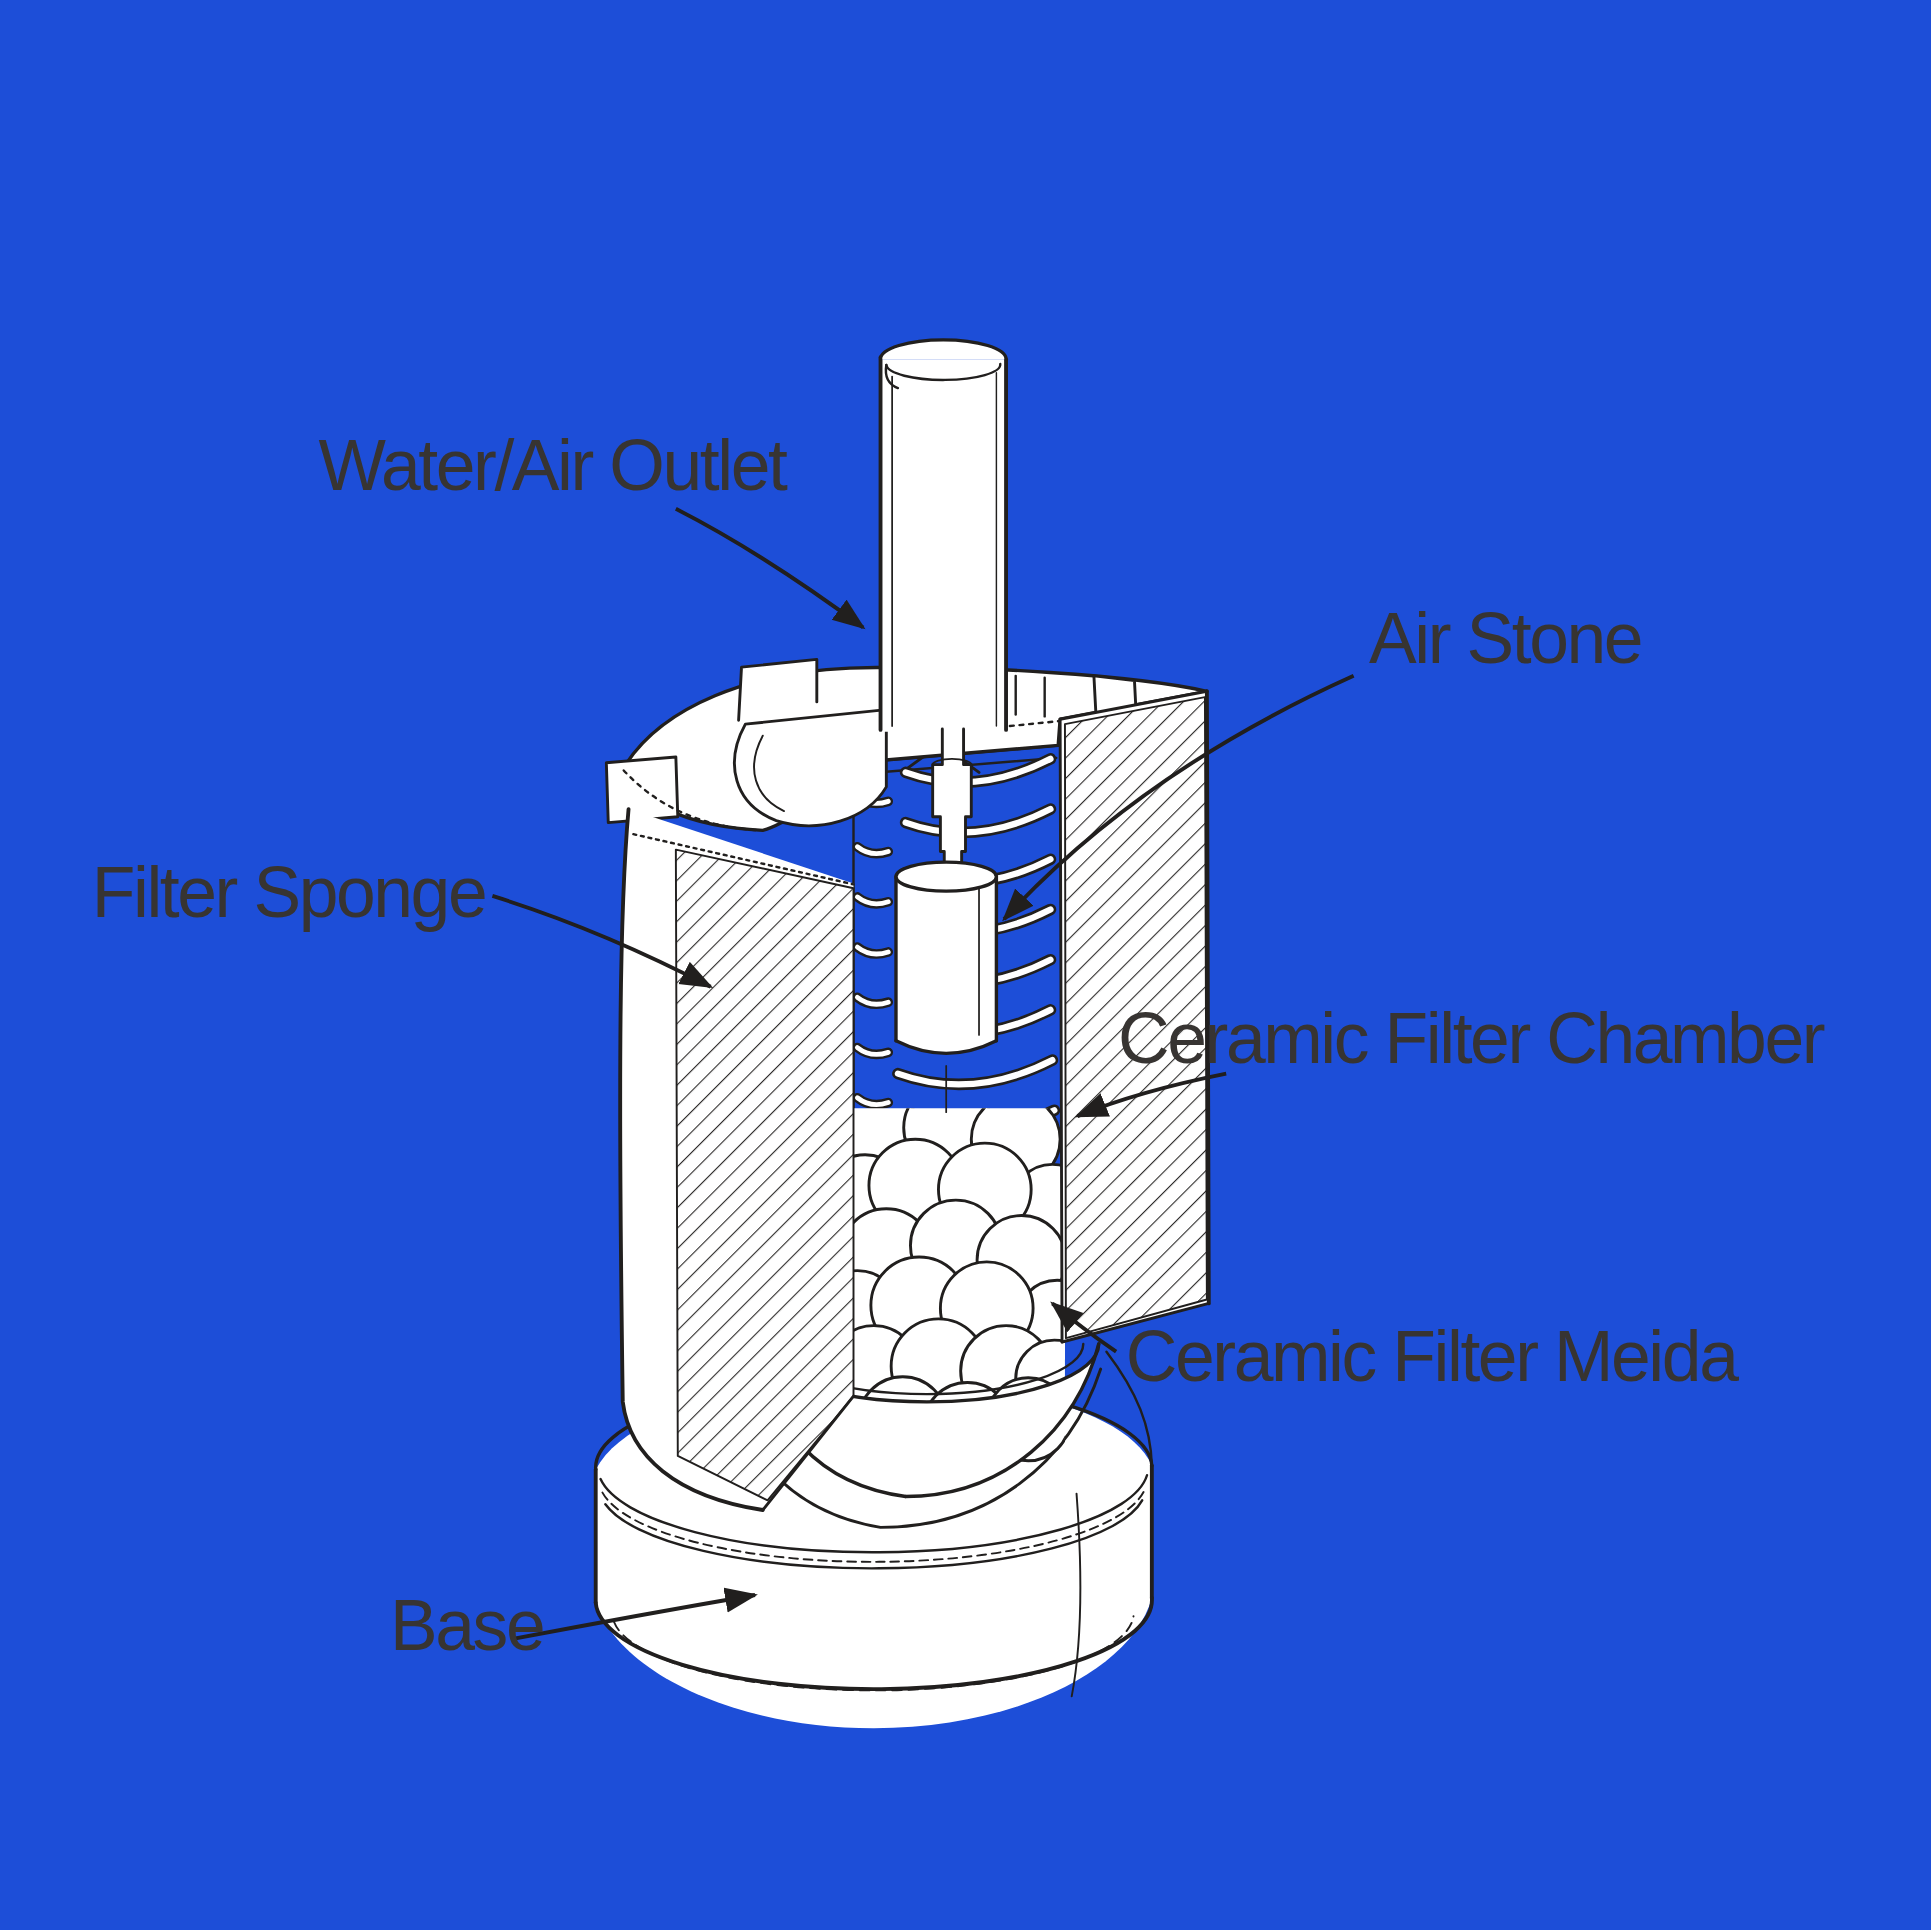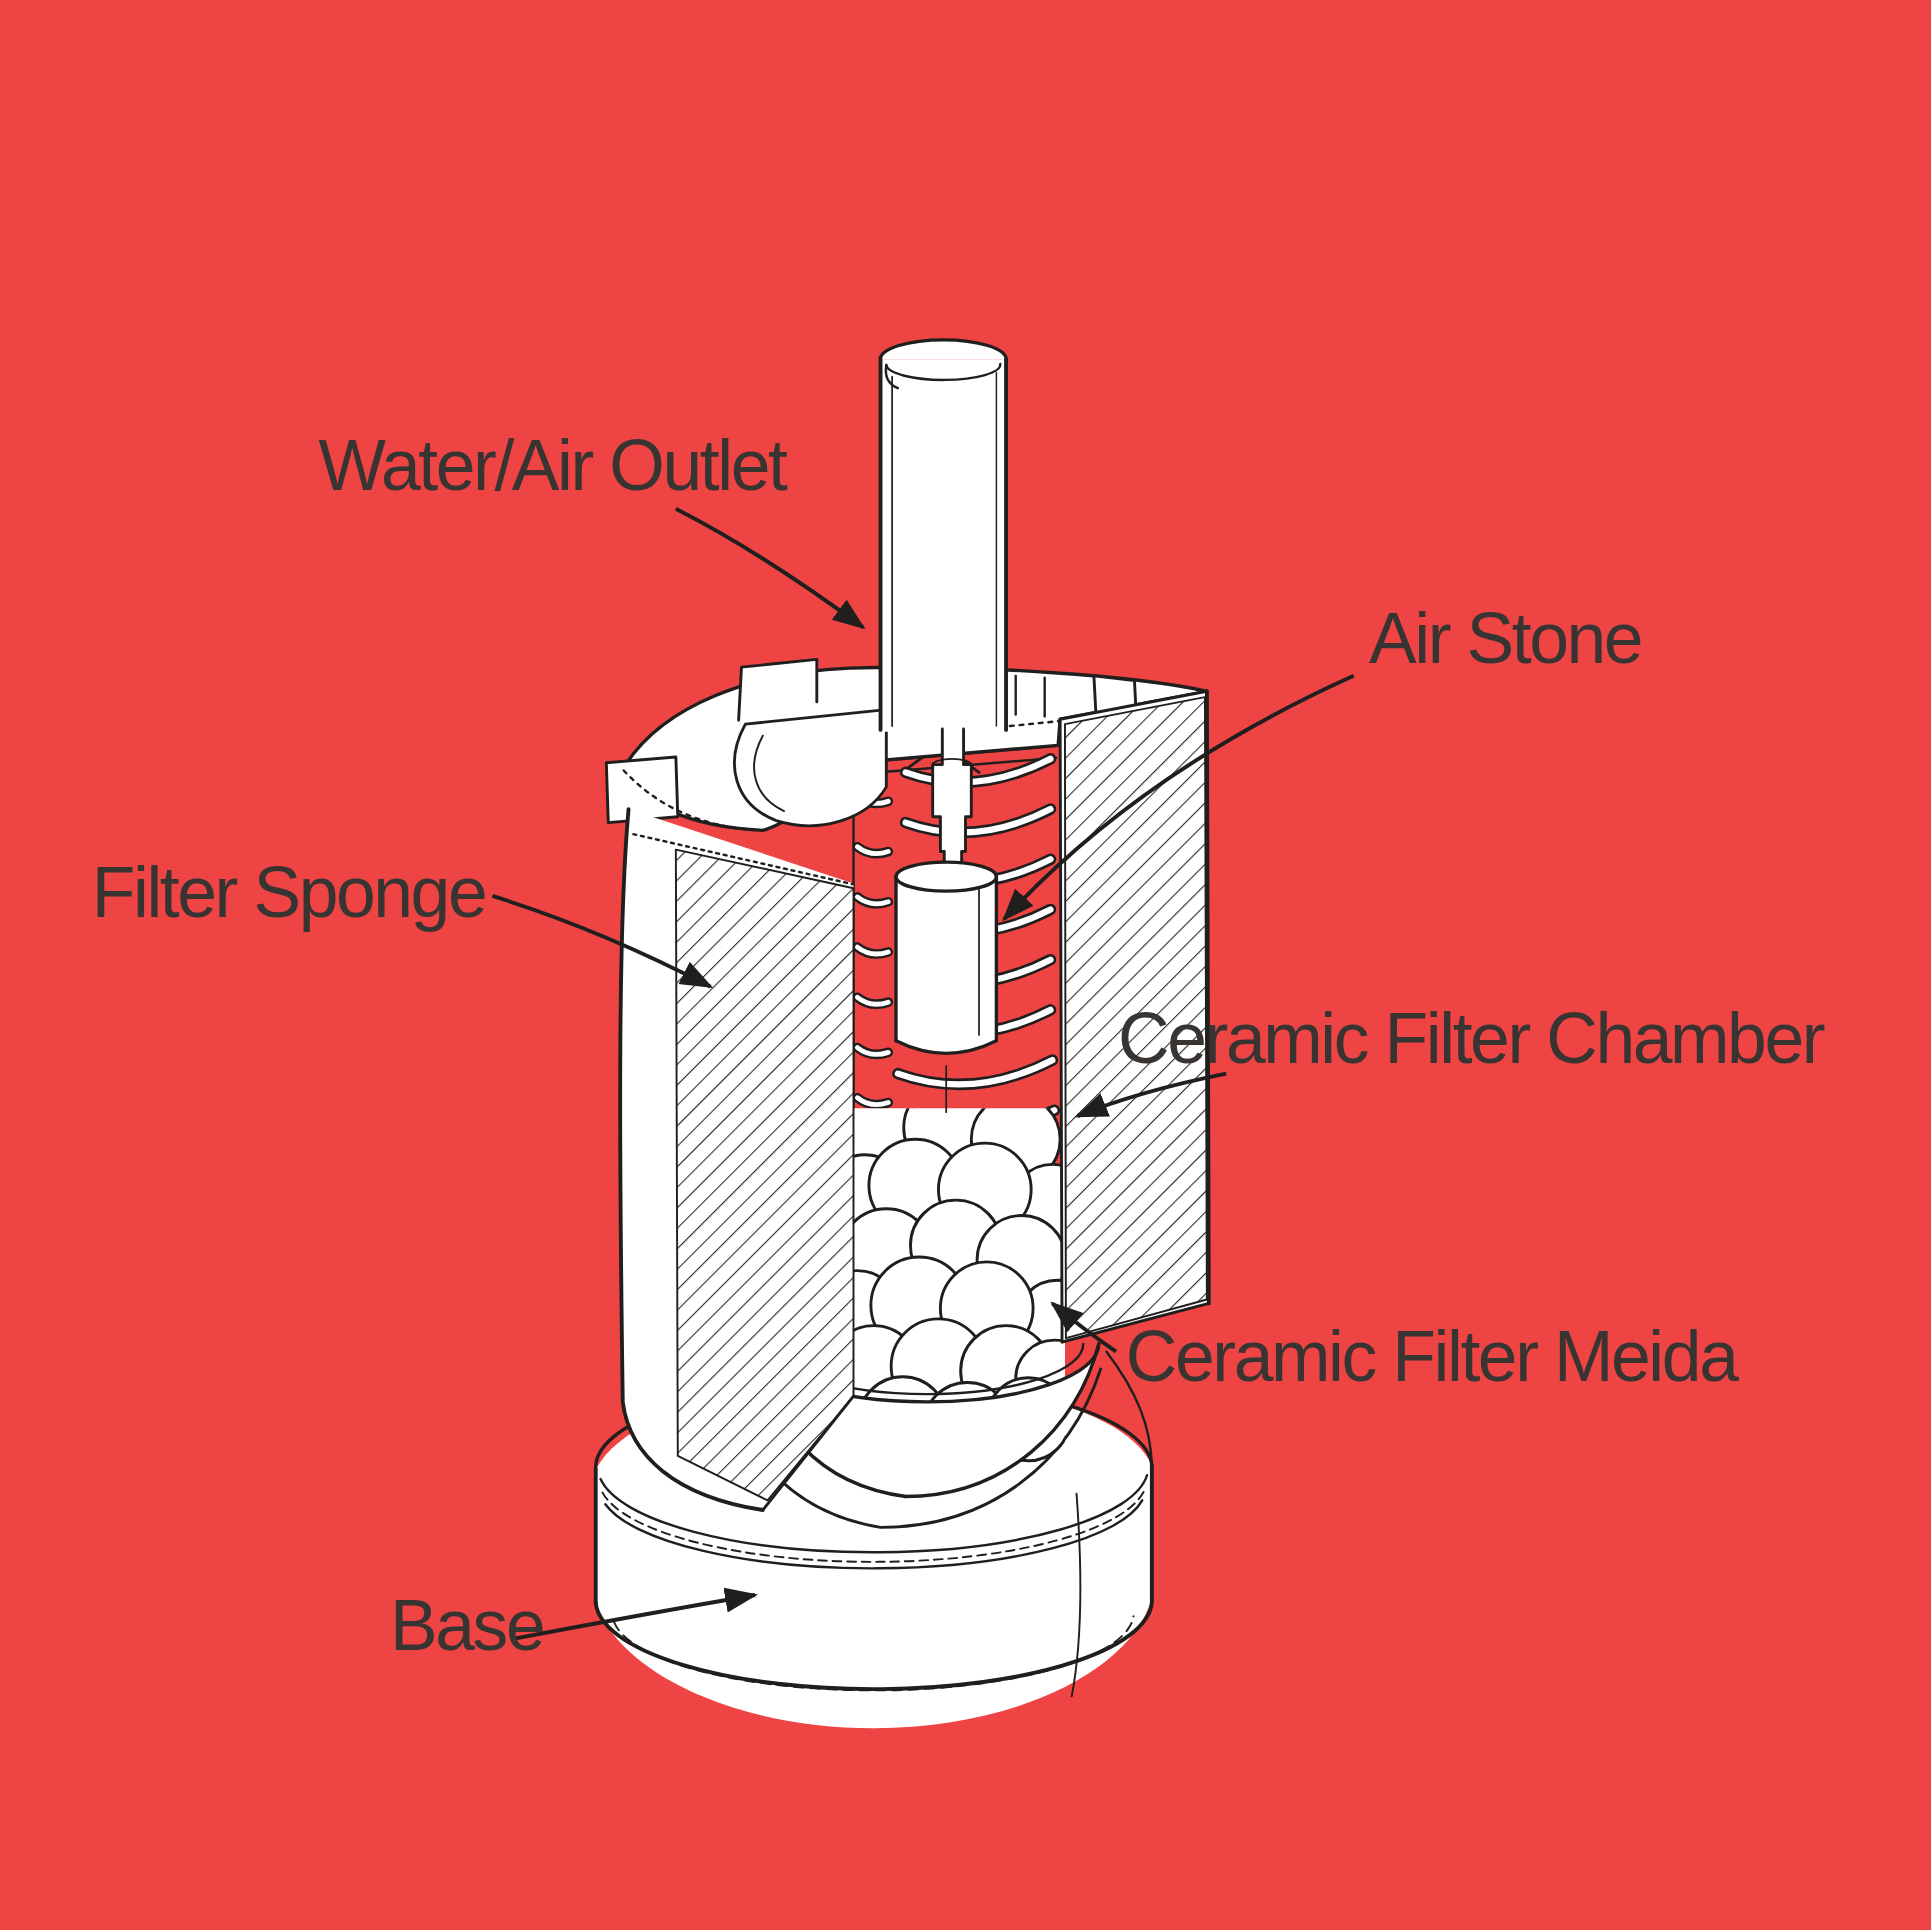--- a/index.html
+++ b/index.html
@@ -1,19 +1,19 @@
 <!DOCTYPE html>
 <html><head>
 <meta charset="utf-8">
 <style>
   html,body{margin:0;padding:0;background:#ffffff;}
   .stage{
     position:relative;
     width:1931px;height:1930px;
-    background:#ef4444;
+    background:#1d4ed8;
     font-family:"Liberation Sans", sans-serif;
     overflow:hidden;
   }
   svg{display:block;}
   .lbl{
     font-family:"Liberation Sans", sans-serif;
     font-size:74px;
     letter-spacing:-2.5px;
     fill:#373432;
   }

